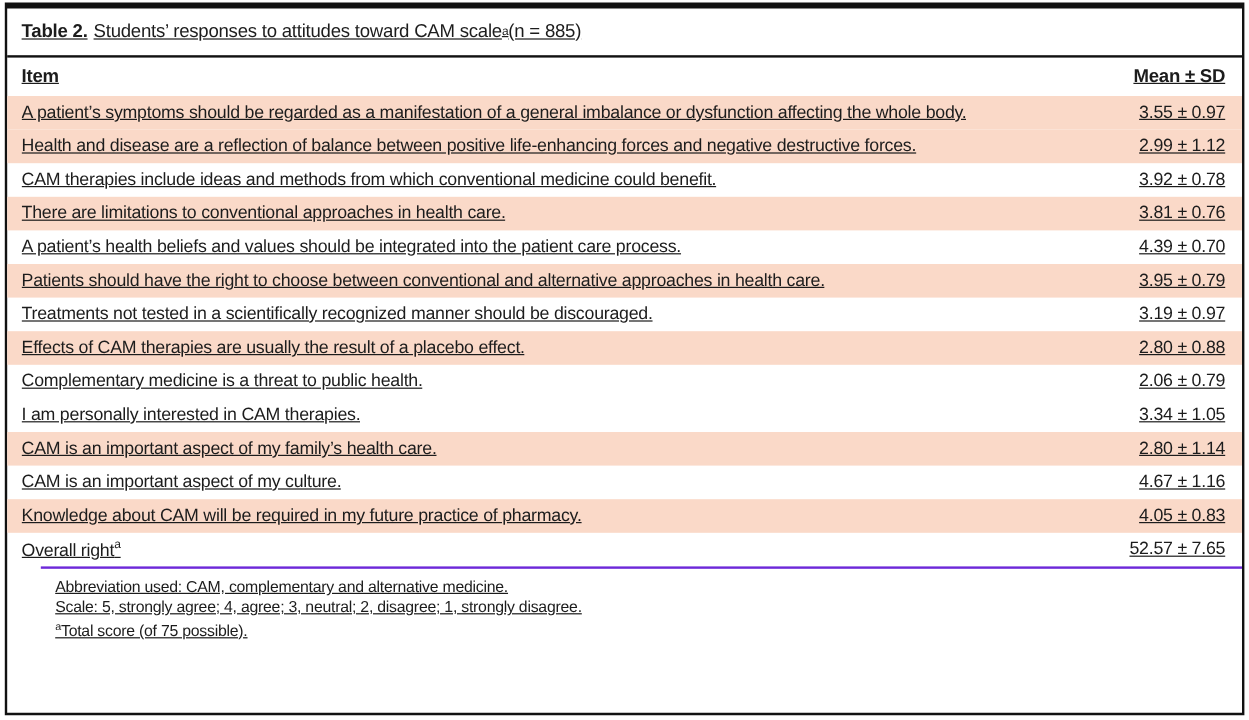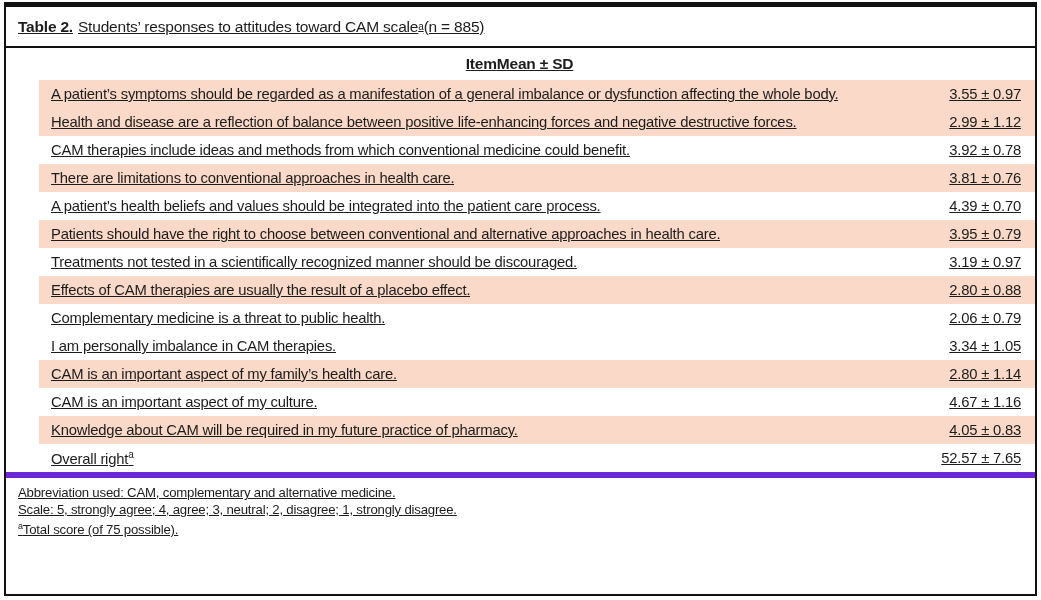--- a/index.html
+++ b/index.html
@@ -39,47 +39,48 @@
     box-sizing: border-box;
     font-size: 15.5px;
   }
   .title-label { font-weight: bold; margin-right: 5px; }
   .title-sup { font-size: 10px; }
   .header-row {
     height: 32px;
     flex: 0 0 32px;
     display: flex;
     align-items: center;
-    justify-content: center;
+    justify-content: space-between;
     padding: 0 14px 0 12px;
     box-sizing: border-box;
     font-weight: bold;
     font-size: 15.5px;
   }
-  .body-rows { flex: 0 0 auto; padding-left: 33px; }
+  .body-rows { flex: 0 0 auto; }
   .row {
     height: 28px;
     display: flex;
     align-items: center;
     justify-content: space-between;
     padding: 0 14px 0 12px;
     box-sizing: border-box;
     font-size: 14.8px;
   }
   .row.shaded { background: #fad9c8; }
   .cell-item { white-space: nowrap; overflow: hidden; }
   .cell-item sup { font-size: 10px; }
   .cell-value { white-space: nowrap; text-align: right; }
   .footnotes {
     flex: 1 1 auto;
-    border-top: 6px solid #6d28d9;
+    border-top: 2px solid #6d28d9;
     box-sizing: border-box;
     padding: 6px 12px 0 12px;
     font-size: 13.2px;
     line-height: 17px;
+    margin-left: 28px;
   }
   .footnote sup { font-size: 9px; }
 </style>
 </head>
 <body>
 
 <div class="page">
   <div class="table-frame">
 
     <div class="title-row">
@@ -125,21 +126,21 @@
       </div>
       <div class="row shaded">
         <div class="cell-item"><span>Effects of CAM therapies are usually the result of a placebo effect.</span></div>
         <div class="cell-value">2.80 ± 0.88</div>
       </div>
       <div class="row">
         <div class="cell-item"><span>Complementary medicine is a threat to public health.</span></div>
         <div class="cell-value">2.06 ± 0.79</div>
       </div>
       <div class="row">
-        <div class="cell-item"><span>I am personally imbalance in CAM therapies.</span></div>
+        <div class="cell-item"><span>I am personally interested in CAM therapies.</span></div>
         <div class="cell-value">3.34 ± 1.05</div>
       </div>
       <div class="row shaded">
         <div class="cell-item"><span>CAM is an important aspect of my family’s health care.</span></div>
         <div class="cell-value">2.80 ± 1.14</div>
       </div>
       <div class="row">
         <div class="cell-item"><span>CAM is an important aspect of my culture.</span></div>
         <div class="cell-value">4.67 ± 1.16</div>
       </div>

